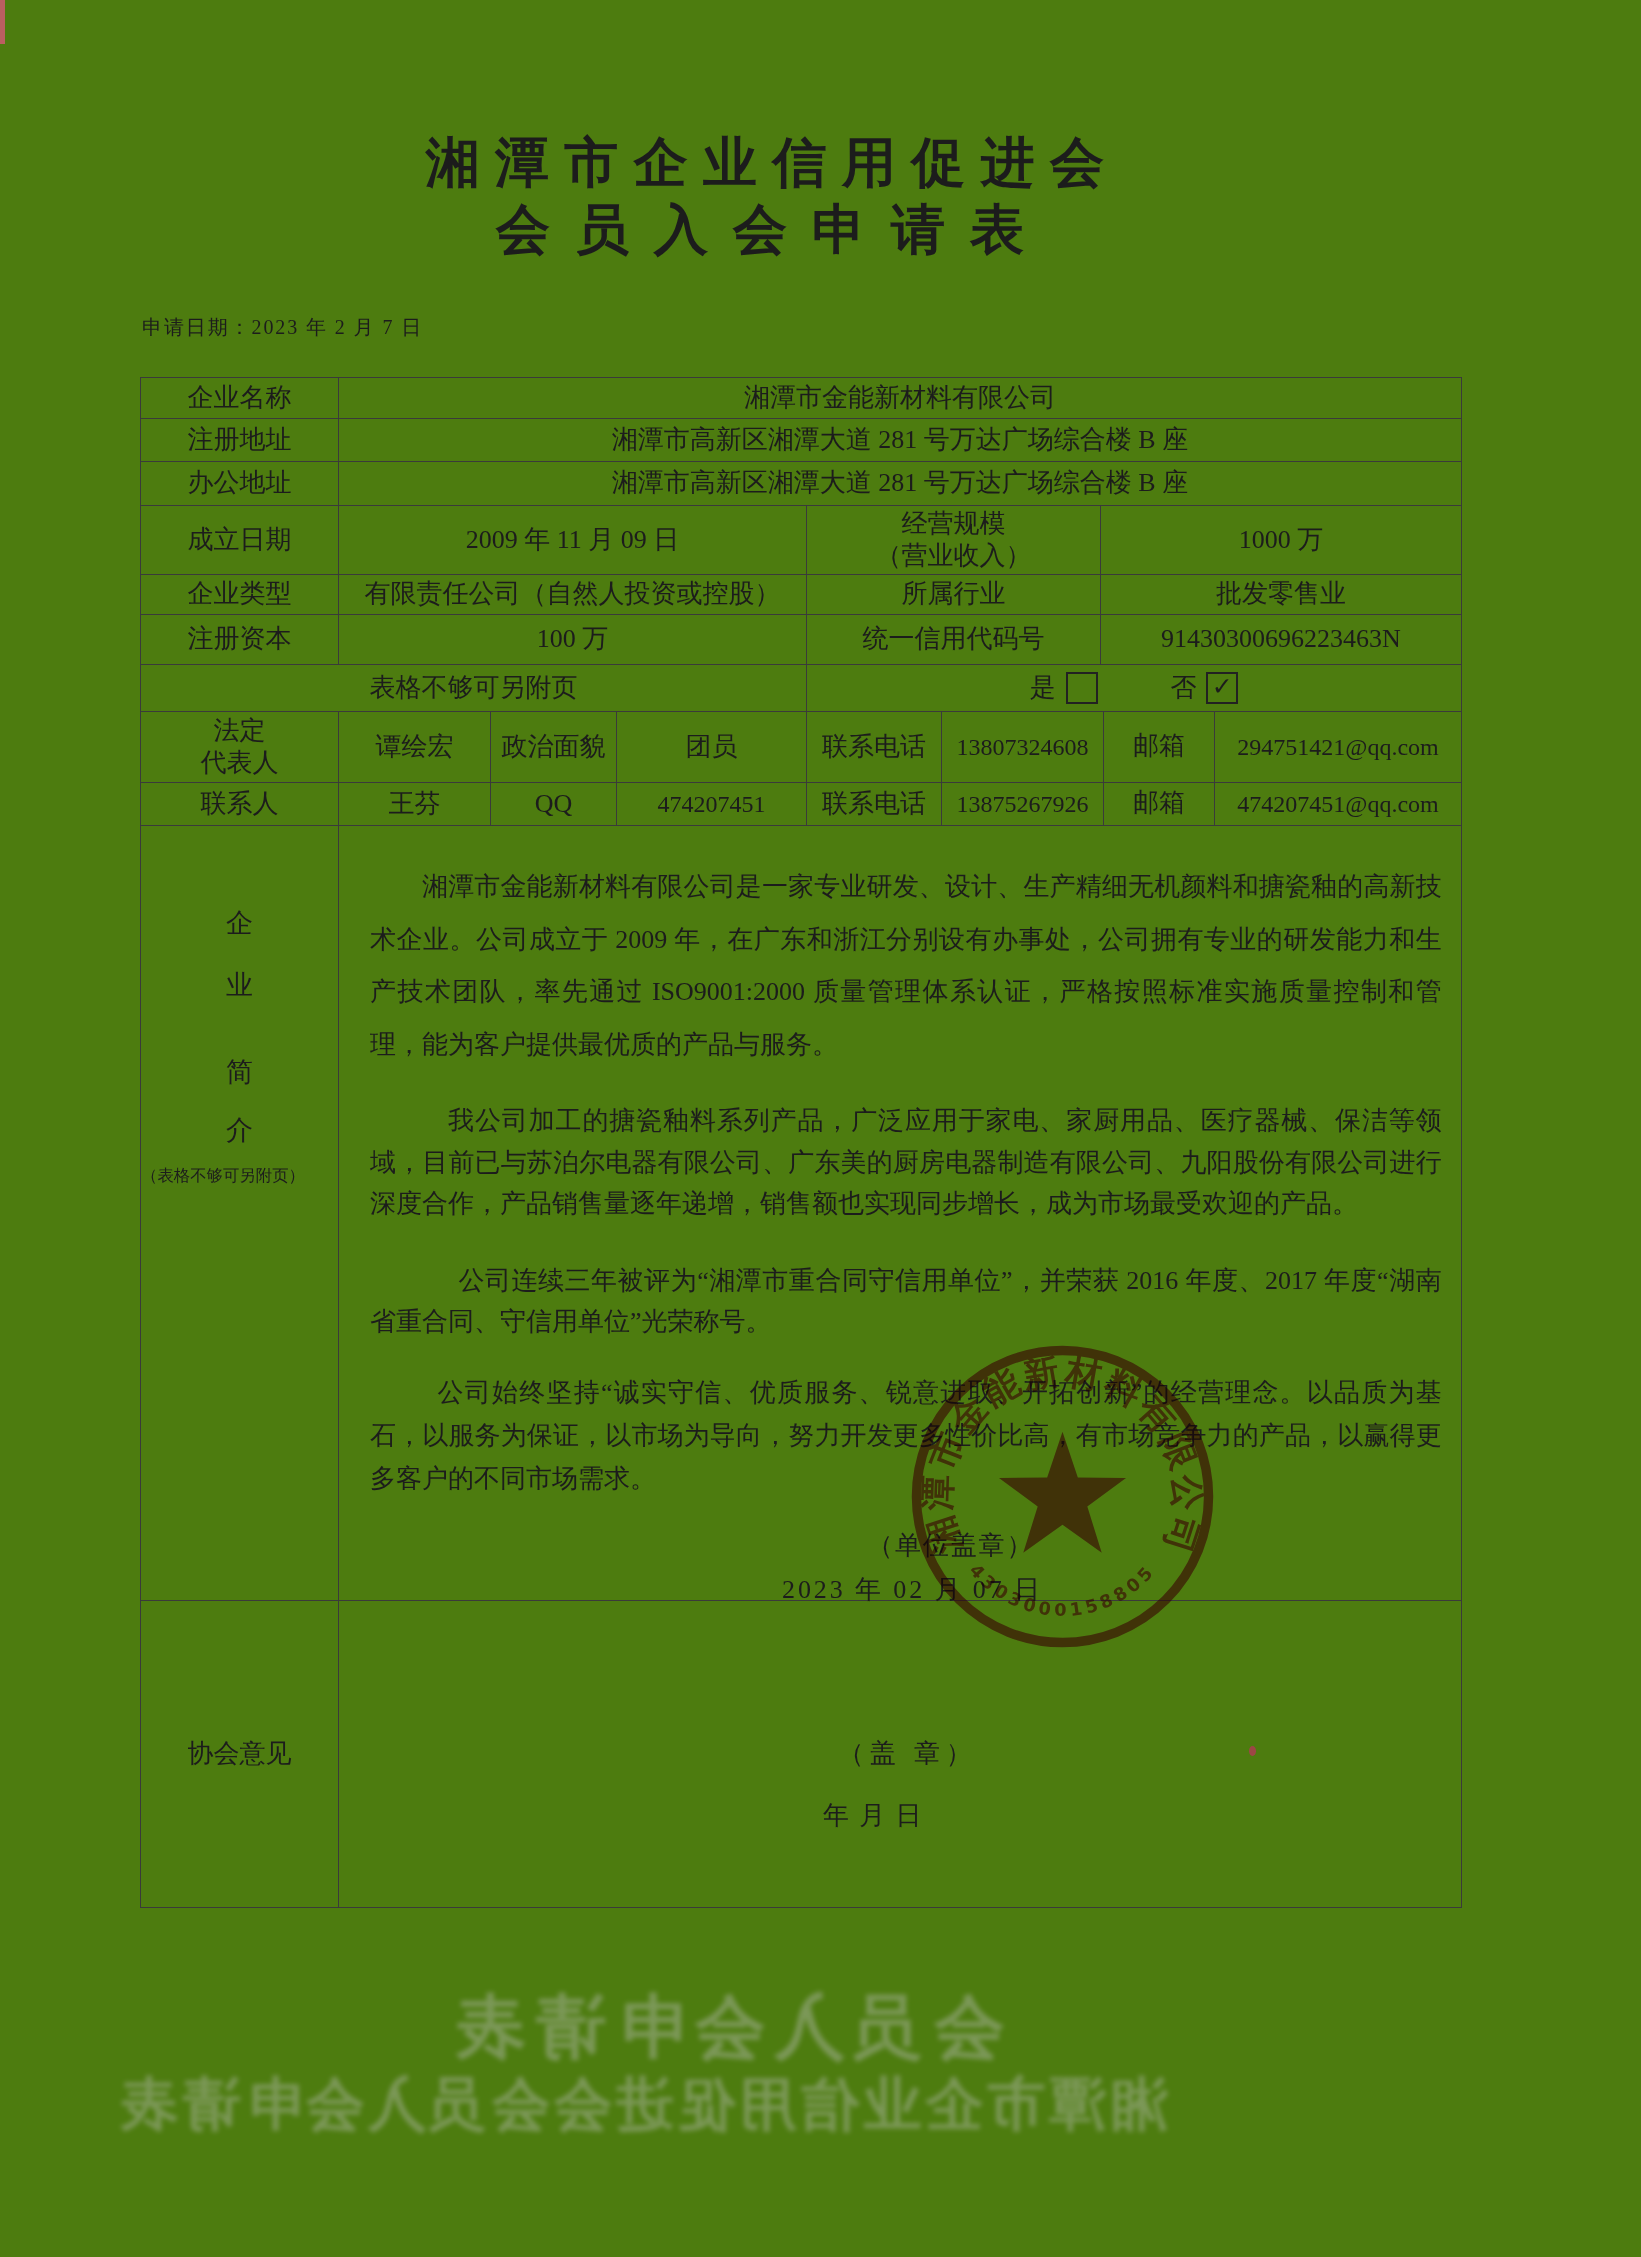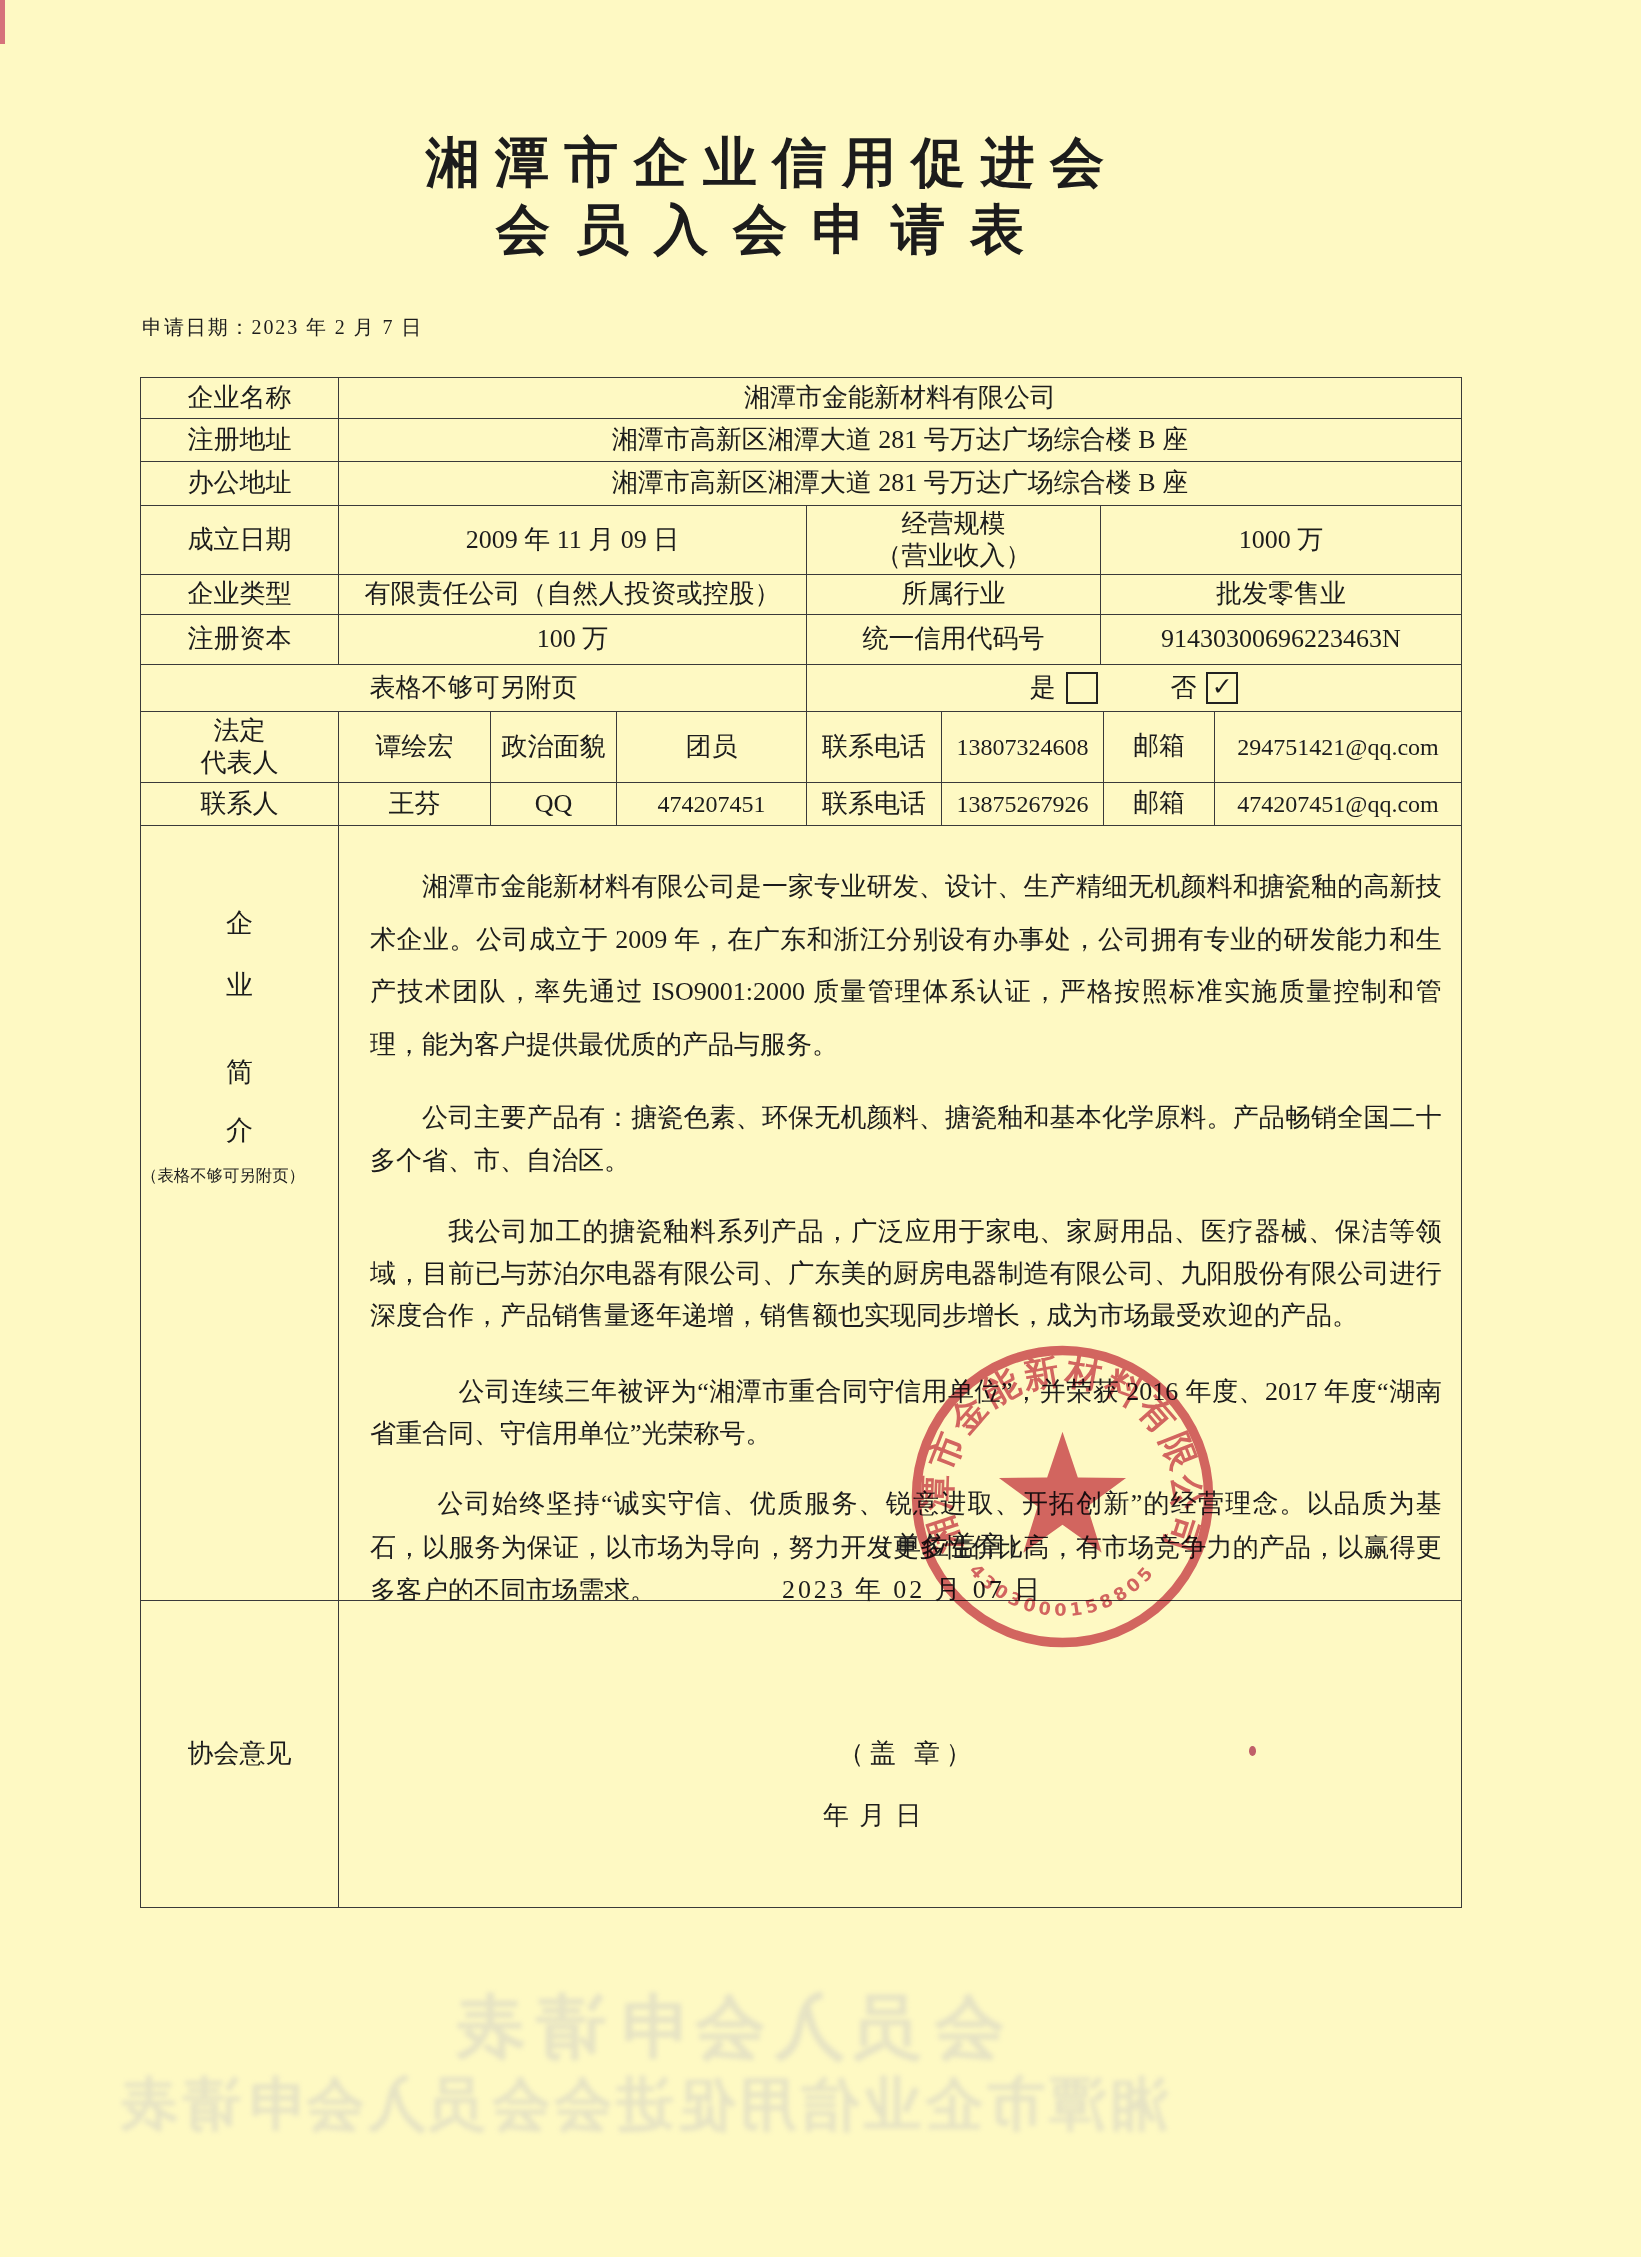--- a/index.html
+++ b/index.html
@@ -1,18 +1,18 @@
 <!DOCTYPE html>
 <html><head>
 <meta charset="utf-8">
 <style>
   html,body{margin:0;padding:0;background:#e8e8e8;}
   .page{
     position:relative;width:1641px;height:2257px;margin:0 auto;
-    background:#fef9c3;overflow:hidden;
+    background:#4d7c0f;overflow:hidden;
     font-family:"Liberation Serif","DejaVu Serif",serif;color:#1c1c1c;
   }
   .edge-mark{position:absolute;left:0;top:0;width:4.8px;height:44px;background:#cf5a6e;opacity:.85;}
   .title{position:absolute;left:0;width:1545px;text-align:center;font-weight:bold;font-size:54px;}
   .title1{top:127px;letter-spacing:15.4px;}
   .title2{top:194px;letter-spacing:25px;}
   .apply-date{position:absolute;left:142px;top:314px;font-size:20px;letter-spacing:1.9px;}
 
   .form{position:absolute;left:140px;top:377px;width:1320px;border:1.9px solid #3a3a3a;}
   .row{display:flex;border-bottom:1.9px solid #3a3a3a;}
@@ -166,21 +166,20 @@
     <div class="row" style="height:774px">
       <div class="cell w-label profile-label">
         <span class="vchar vc1">企</span>
         <span class="vchar vc2">业</span>
         <span class="vchar vc3">简</span>
         <span class="vchar vc4">介</span>
         <span class="profile-note">（表格不够可另附页）</span>
       </div>
       <div class="cell w-v2 profile-content">
         <p class="p1">湘潭市金能新材料有限公司是一家专业研发、设计、生产精细无机颜料和搪瓷釉的高新技术企业。公司成立于 2009 年，在广东和浙江分别设有办事处，公司拥有专业的研发能力和生产技术团队，率先通过 ISO9001:2000 质量管理体系认证，严格按照标准实施质量控制和管理，能为客户提供最优质的产品与服务。</p>
-        <p class="p2">公司主要产品有：搪瓷色素、环保无机颜料、搪瓷釉和基本化学原料。产品畅销全国二十多个省、市、自治区。</p>
         <p class="p3">我公司加工的搪瓷釉料系列产品，广泛应用于家电、家厨用品、医疗器械、保洁等领域，目前已与苏泊尔电器有限公司、广东美的厨房电器制造有限公司、九阳股份有限公司进行深度合作，产品销售量逐年递增，销售额也实现同步增长，成为市场最受欢迎的产品。</p>
         <p class="p4">公司连续三年被评为“湘潭市重合同守信用单位”，并荣获 2016 年度、2017 年度“湖南省重合同、守信用单位”光荣称号。</p>
         <p class="p5">公司始终坚持“诚实守信、优质服务、锐意进取、开拓创新”的经营理念。以品质为基石，以服务为保证，以市场为导向，努力开发更多性价比高，有市场竞争力的产品，以赢得更多客户的不同市场需求。</p>
       </div>
     </div>
 
     <div class="row" style="height:306px">
       <div class="cell w-label">协会意见</div>
       <div class="cell w-v2"></div>
     </div>

